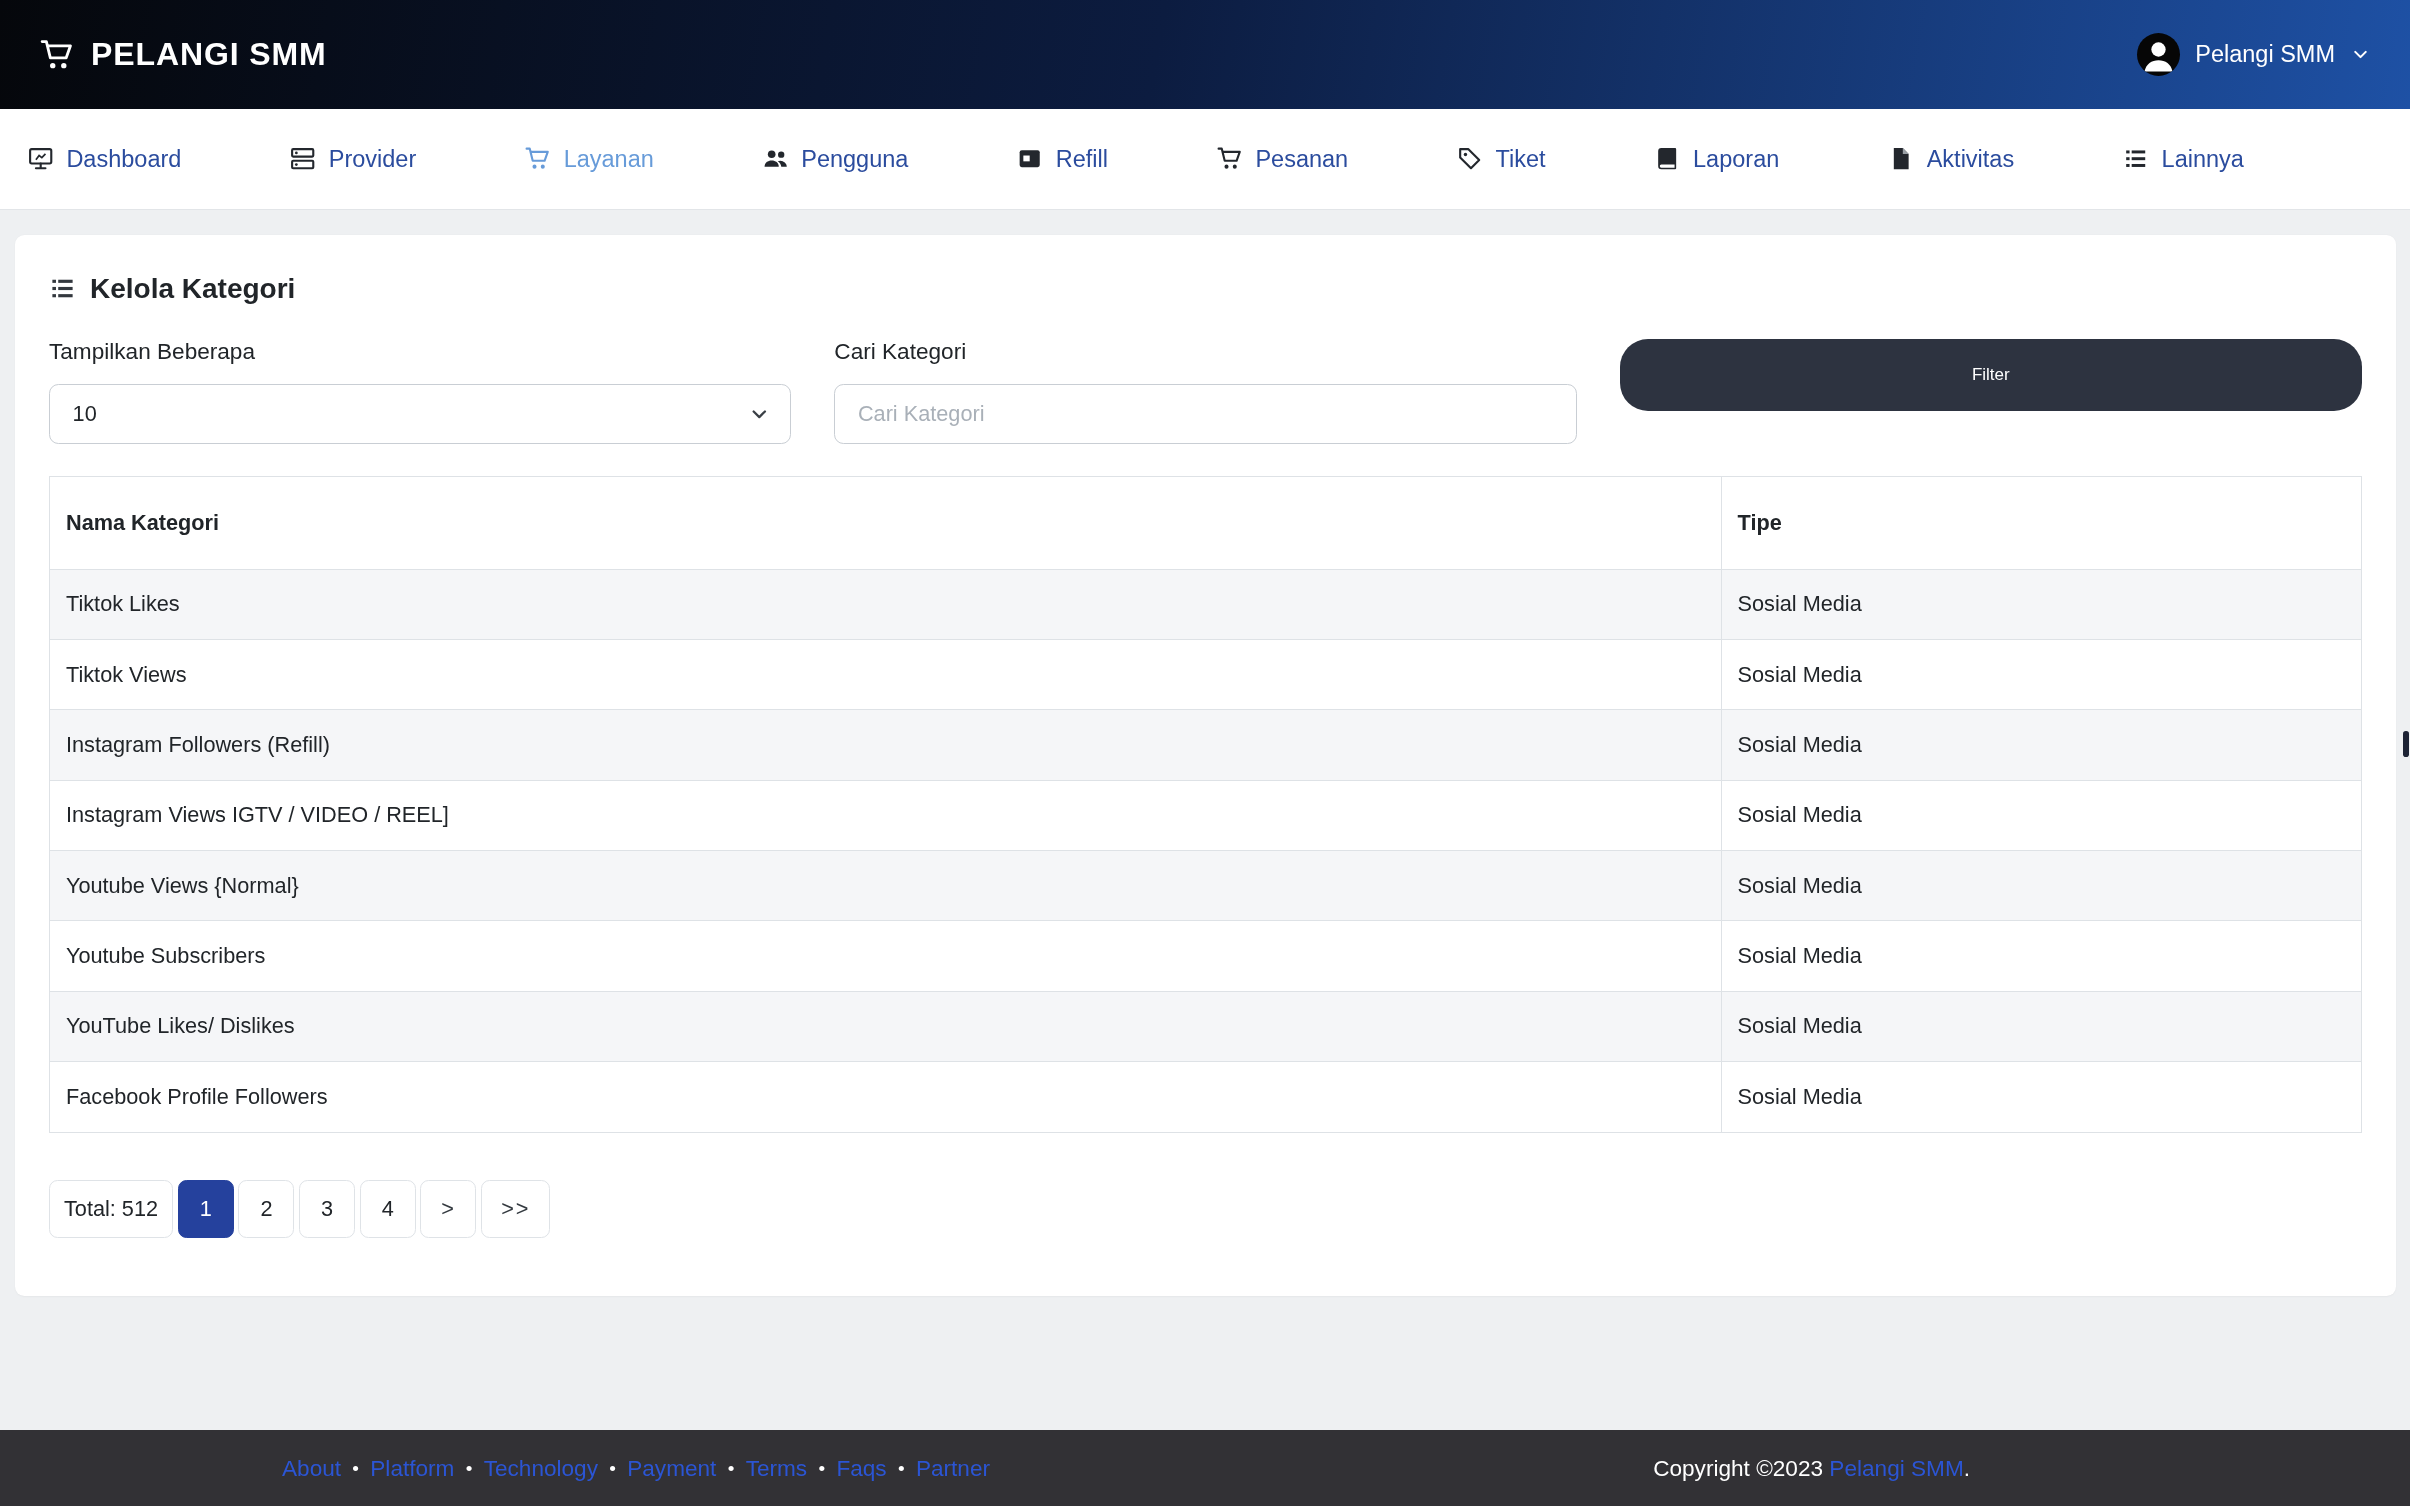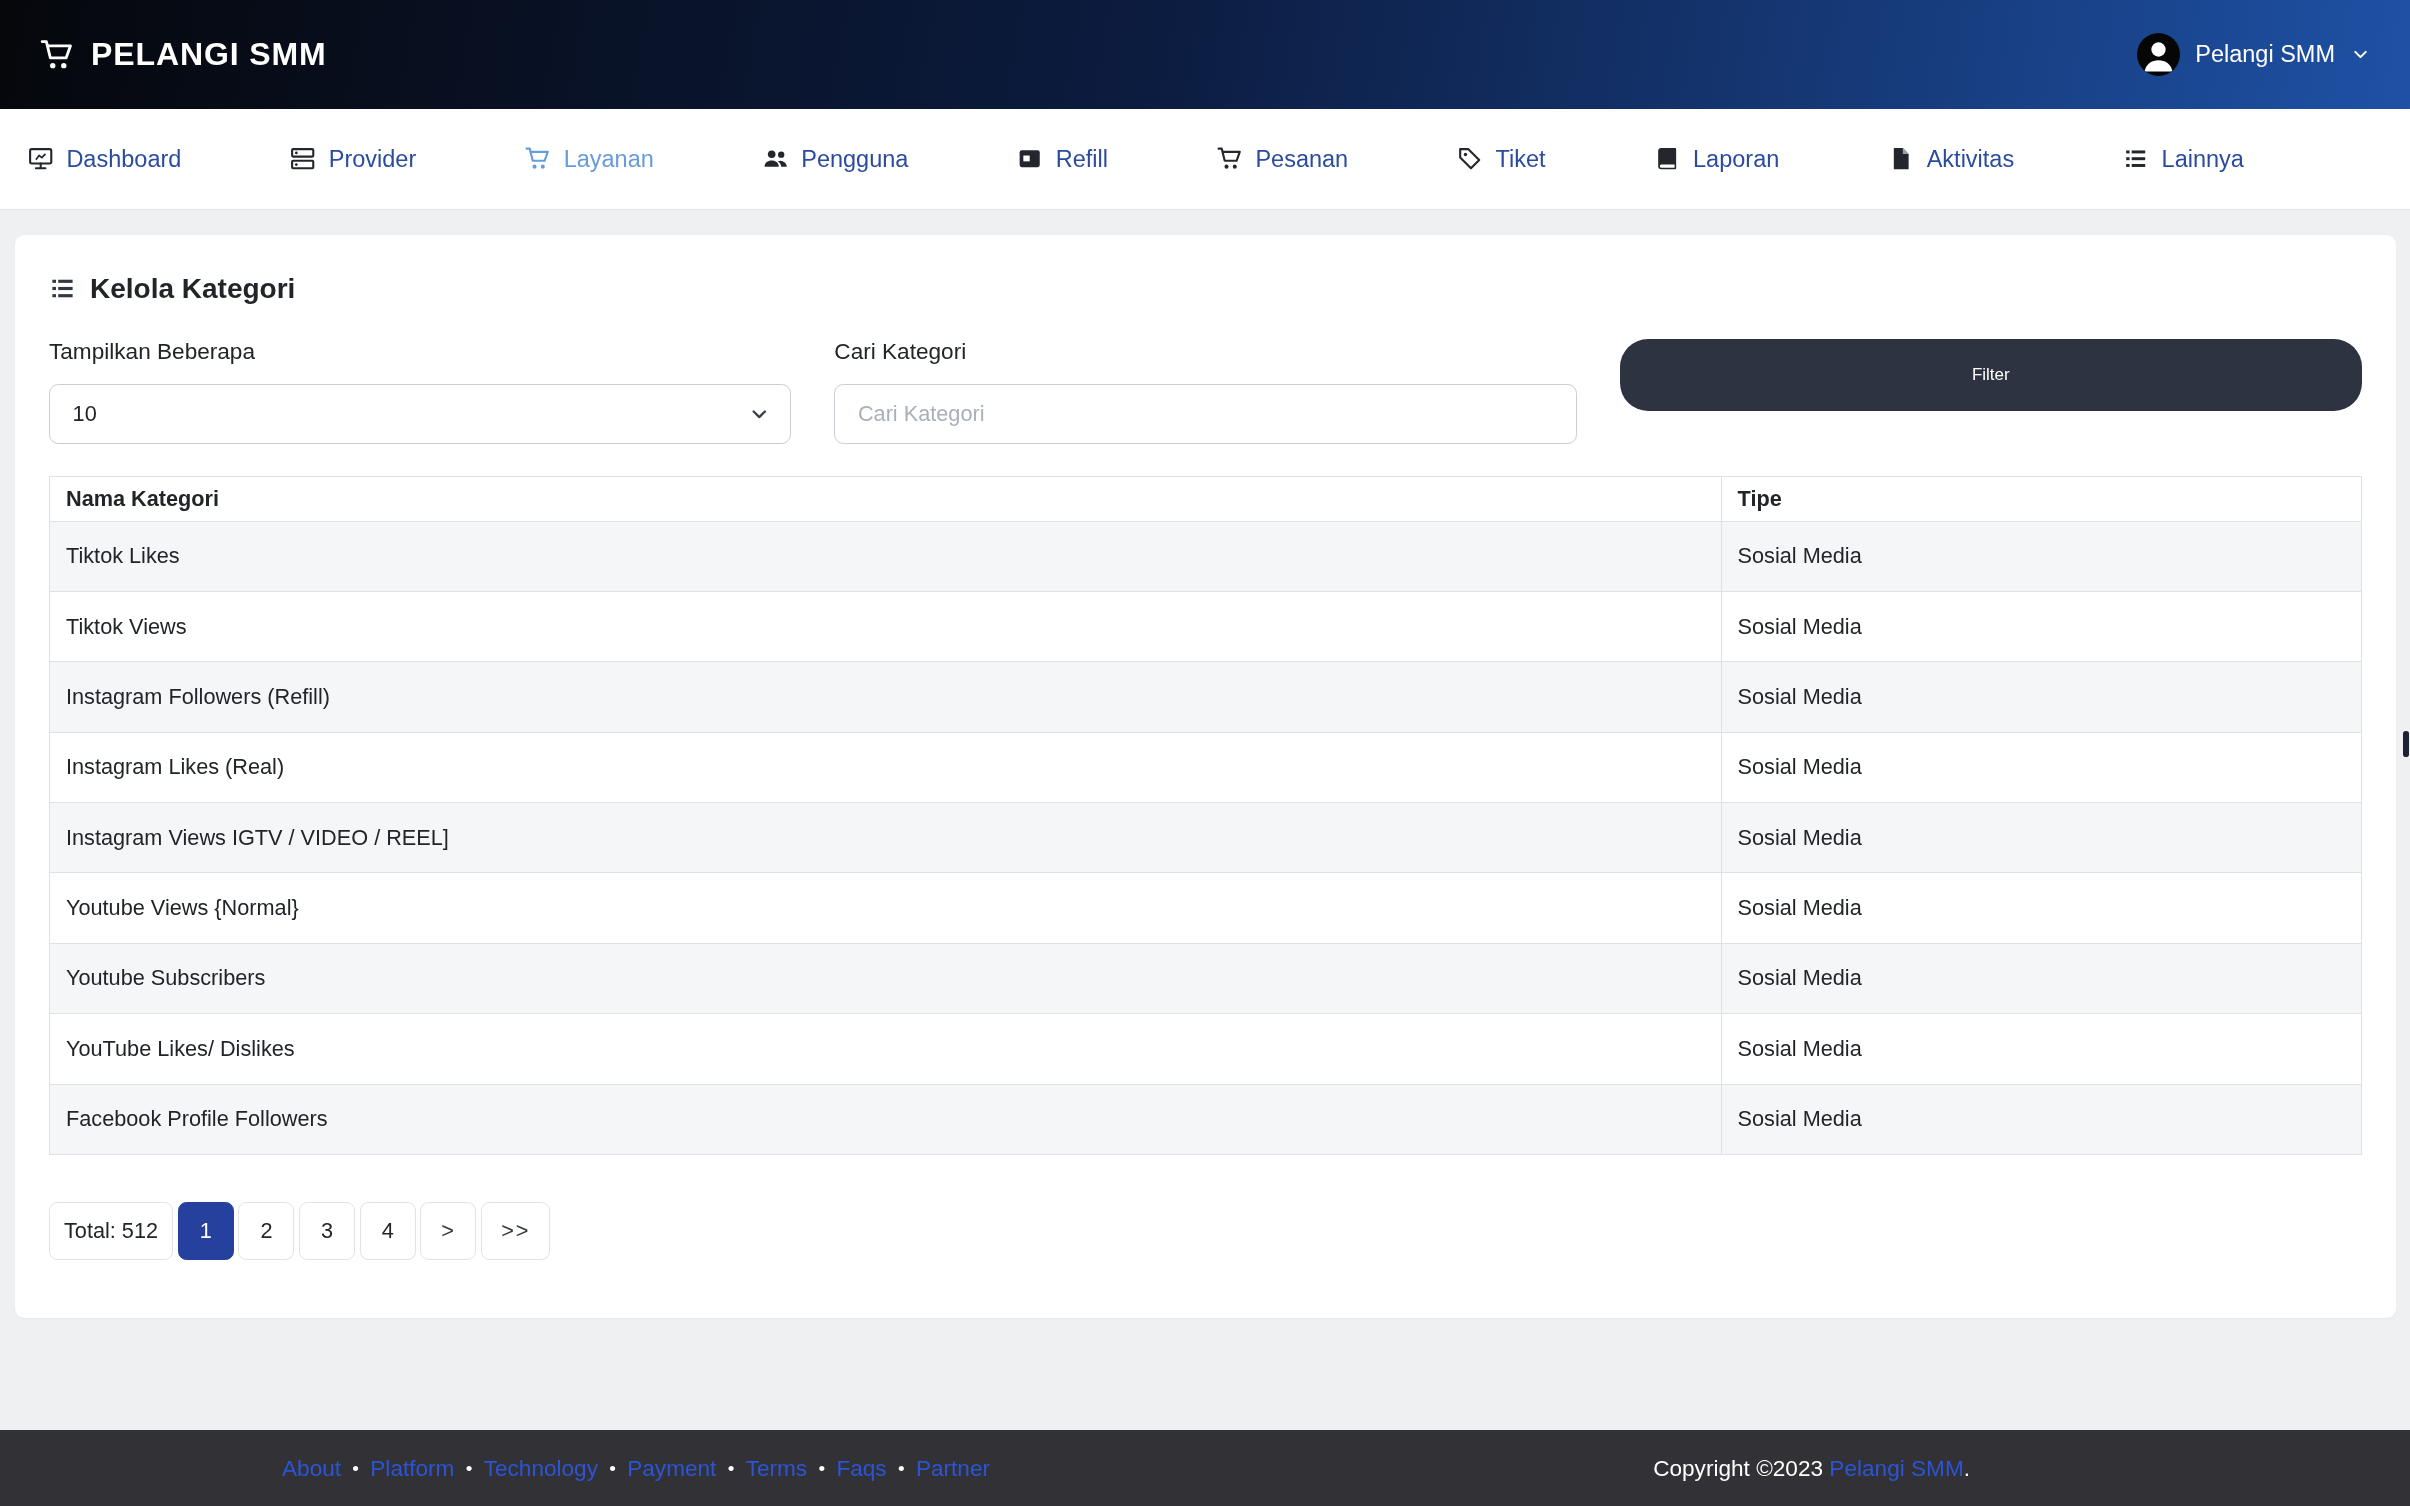--- a/index.html
+++ b/index.html
@@ -61,21 +61,21 @@
   input.control::placeholder { color: #a9b0b8; }
   .filter-btn {
     width: 100%; height: 72px; border: none; border-radius: 28px;
     background: var(--filter_button_bg,#2d3340); color: #fff; font-size: 17px;
     font-family: "Liberation Sans", sans-serif; cursor: pointer;
   }
 
   
   table { width: 100%; border-collapse: collapse; margin-top: 32px; font-size: 21.7px; }
   th, td { border: 0.9px solid var(--table_border,#dee2e6); text-align: left; }
-  th { padding: 9px 16px; font-weight: bold; border-bottom-width: 1.9px; }
+  th { padding: 33px 16px; font-weight: bold; border-bottom-width: 1.9px; }
   td { padding: 21.7px 16px; color: #212529; }
   th.col-name, td.col-name { width: 72.3%; }
   tbody tr:nth-child(odd) { background: var(--stripe,#f5f6f8); }
 
   
   .pagination { display: flex; align-items: center; gap: 4.7px; margin-top: 47px; }
   .pg-btn {
     height: 58px; min-width: 56px; padding: 0 19px;
     background: #fff; border: 0.9px solid #dfe3e7; border-radius: 8.5px;
     font-size: 21.7px; color: #212529; font-family: "Liberation Sans", sans-serif;
@@ -283,24 +283,20 @@
           </tr>
           <tr>
             <td class="col-name">Tiktok Views</td>
             <td class="col-type">Sosial Media</td>
           </tr>
           <tr>
             <td class="col-name">Instagram Followers (Refill)</td>
             <td class="col-type">Sosial Media</td>
           </tr>
           <tr>
-            <td class="col-name">Instagram Likes (Real)</td>
-            <td class="col-type">Sosial Media</td>
-          </tr>
-          <tr>
             <td class="col-name">Instagram Views IGTV / VIDEO / REEL]</td>
             <td class="col-type">Sosial Media</td>
           </tr>
           <tr>
             <td class="col-name">Youtube Views {Normal}</td>
             <td class="col-type">Sosial Media</td>
           </tr>
           <tr>
             <td class="col-name">Youtube Subscribers</td>
             <td class="col-type">Sosial Media</td>

